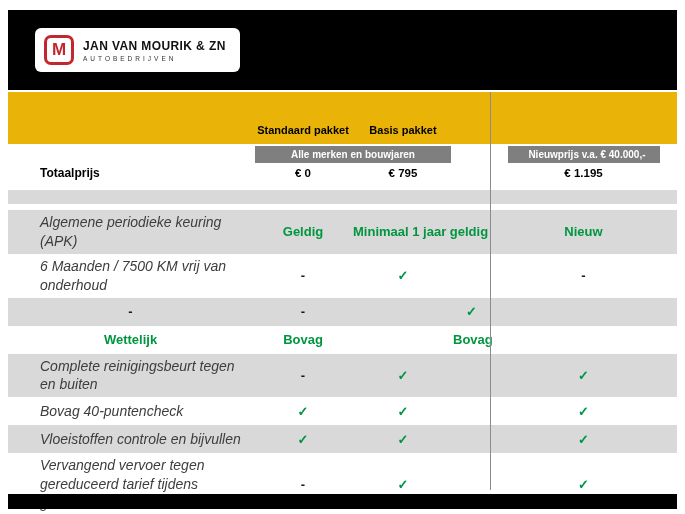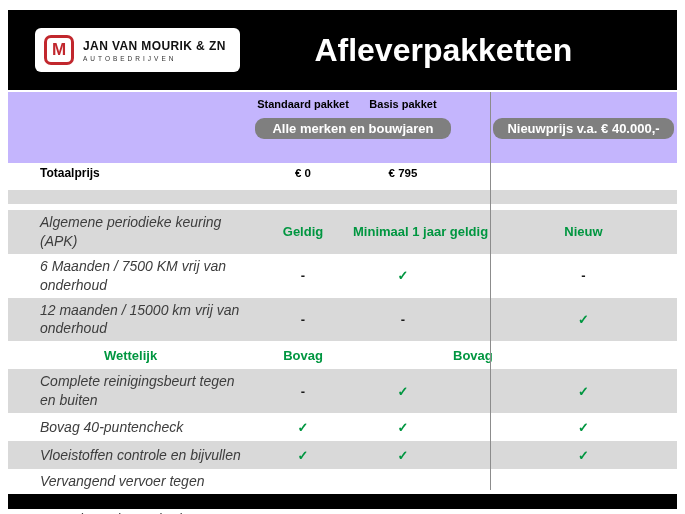--- a/index.html
+++ b/index.html
@@ -15,27 +15,27 @@
   .logo-mark { width:30px; height:30px; border:3px solid #c1272d; border-radius:7px; color:#c1272d;
                display:flex; align-items:center; justify-content:center; font-weight:bold; font-size:17px; }
   .logo-name { font-weight:bold; font-size:12px; letter-spacing:0.4px; color:#111111; white-space:nowrap; }
   .logo-sub  { font-size:6.5px; letter-spacing:3px; color:#333333; margin-top:2px; }
   .main-title { flex:1; text-align:center; color:#ffffff; font-size:32px; font-weight:bold; padding-right:30px; }
 
   
   .grid { display:grid; grid-template-columns:245px 100px 100px 37px 187px; align-items:center; }
 
   
-  .table-head { position:absolute; top:92px; left:8px; right:8px; height:71px; background:#c4b5fd;
+  .table-head { position:absolute; top:92px; left:8px; right:8px; height:52px; background:#eab308;
                 display:grid; grid-template-columns:245px 100px 100px 37px 187px;
-                grid-template-rows:24px 24px; padding-top:0; align-items:center; }
+                grid-template-rows:24px 24px; padding-top:26px; align-items:center; }
   .colhead { text-align:center; font-weight:bold; font-size:11px; color:#000000; white-space:nowrap; grid-row:1; }
   .ch1 { grid-column:2; } .ch2 { grid-column:3;text-align:center; } .ch3 { grid-column:5; }
-  .badge { background:#7f7f7f; color:#ffffff; font-weight:bold; font-size:13px;
-           padding:3px 14px; white-space:nowrap; grid-row:2; justify-self:center;border-radius:9px; }
+  .badge { background:#7f7f7f; color:#ffffff; font-weight:bold; font-size:10px;
+           padding:3px 14px; white-space:nowrap; grid-row:2; justify-self:center; }
   .badge-left  { grid-column:2 / 4; min-width:196px; text-align:center; }
   .badge-right { grid-column:5; min-width:152px; text-align:right; }
 
   
   .price-row { position:absolute; top:163px; left:8px; right:8px; height:20px; background:#ffffff; }
   .price-row .label { padding-left:32px; font-weight:bold; font-size:12px; color:#000000; }
   .price-row .val { text-align:center; font-weight:bold; font-size:11.5px; color:#000000; }
 
   
   .spacer-band { position:absolute; top:190px; left:8px; right:8px; height:14px; background:#d9d9d9; }
@@ -61,35 +61,35 @@
 <div class="page">
 
   <div class="topbar">
     <div class="logo-card">
       <div class="logo-mark">M</div>
       <div>
         <div class="logo-name">JAN VAN MOURIK &amp; ZN</div>
         <div class="logo-sub">AUTOBEDRIJVEN</div>
       </div>
     </div>
-    <div class="main-title">Afleverpakketten</div>
   </div>
 
   <div class="table-head">
     <div class="colhead ch1">Standaard pakket</div>
     <div class="colhead ch2">Basis pakket</div>
     <div class="badge badge-left">Alle merken en bouwjaren</div>
     <div class="badge badge-right">Nieuwprijs v.a. € 40.000,-</div>
   </div>
 
   <div class="price-row grid">
     <div class="label">Totaalprijs</div>
     <div class="val">€ 0</div>
     <div class="val">€ 795</div>
     <div></div>
+    <div class="val">€ 1.195</div>
   </div>
 
   <div class="spacer-band"></div>
 
   <div class="rows">
 
     <div class="row grid">
       <div class="label">Algemene periodieke keuring (APK)</div>
       <div class="val">Geldig</div>
       <div class="val">Minimaal 1 jaar geldig</div>
@@ -99,21 +99,20 @@
 
     <div class="row grid">
       <div class="label">6 Maanden / 7500 KM vrij van onderhoud</div>
       <div class="val dash">-</div>
       <div class="val">✓</div>
       <div></div>
       <div class="val dash">-</div>
     </div>
 
     <div class="row grid">
-      <div class="label">12 maanden / 15000 km vrij van onderhoud</div>
       <div class="val dash">-</div>
       <div class="val dash">-</div>
       <div></div>
       <div class="val">✓</div>
     </div>
 
     <div class="row grid">
       <div class="val">Wettelijk</div>
       <div class="val">Bovag</div>
       <div></div>

